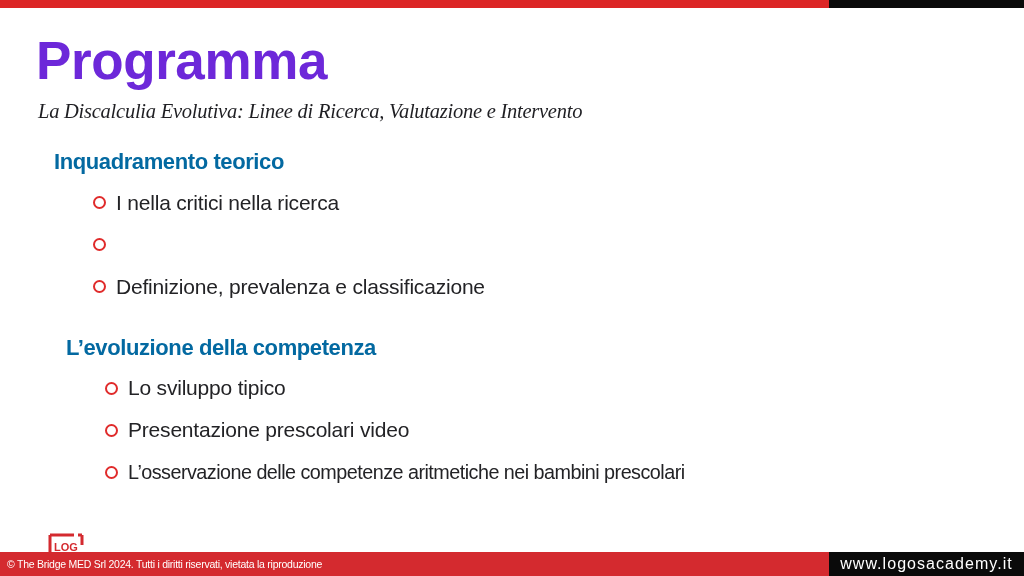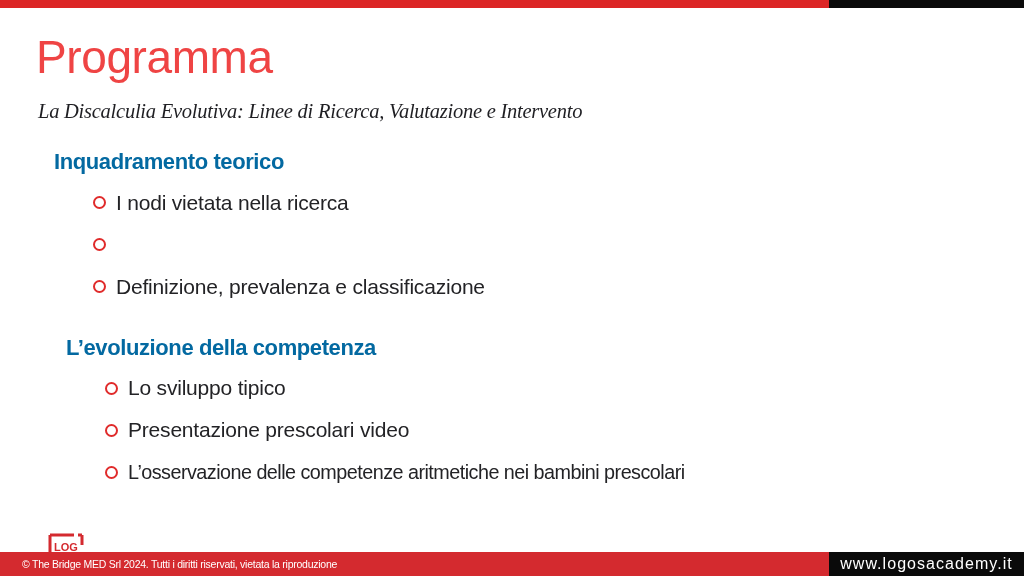--- a/index.html
+++ b/index.html
@@ -39,23 +39,23 @@
     position: absolute;
     top: 8px; left: 0;
     width: 1024px;
     height: 544px;
   }
 
   .title {
     position: absolute;
     left: 36px;
     top: 26px;
-    font-size: 46px;
-    font-weight: normal;
-    color: #ef4444;
+    font-size: 53px;
+    font-weight: bold;
+    color: #6d28d9;
     letter-spacing: -0.4px;
     line-height: 1;
     white-space: nowrap;
   }
 
   .subtitle {
     position: absolute;
     left: 38px;
     top: 92px;
     font-size: 20.5px;
@@ -162,21 +162,21 @@
     height: 100%;
     background: #0A0A0A;
     display: flex;
     align-items: center;
     justify-content: center;
   }
   .footer-copy {
     color: #ffffff;
     font-size: 10.5px;
     letter-spacing: -0.25px;
-    padding-left: 22px;
+    padding-left: 7px;
     white-space: nowrap;
   }
   .footer-site {
     color: #ffffff;
     font-size: 16px;
     letter-spacing: 1.05px;
     white-space: nowrap;
   }
 </style>
 </head>
@@ -192,21 +192,21 @@
   <div class="title">Programma</div>
   <div class="subtitle">La Discalculia Evolutiva: Linee di Ricerca, Valutazione e Intervento</div>
 
   <div class="content">
 
     <div class="group">
       <div class="group-heading">Inquadramento teorico</div>
       <ul class="bullets">
         <li class="bullet">
           <span class="bullet-marker"></span>
-          <span class="bullet-text">I nodi vietata nella ricerca</span>
+          <span class="bullet-text">I nella critici nella ricerca</span>
         </li>
         <li class="bullet">
           <span class="bullet-marker"></span>
         </li>
         <li class="bullet">
           <span class="bullet-marker"></span>
           <span class="bullet-text">Definizione, prevalenza e classificazione</span>
         </li>
       </ul>
     </div>

